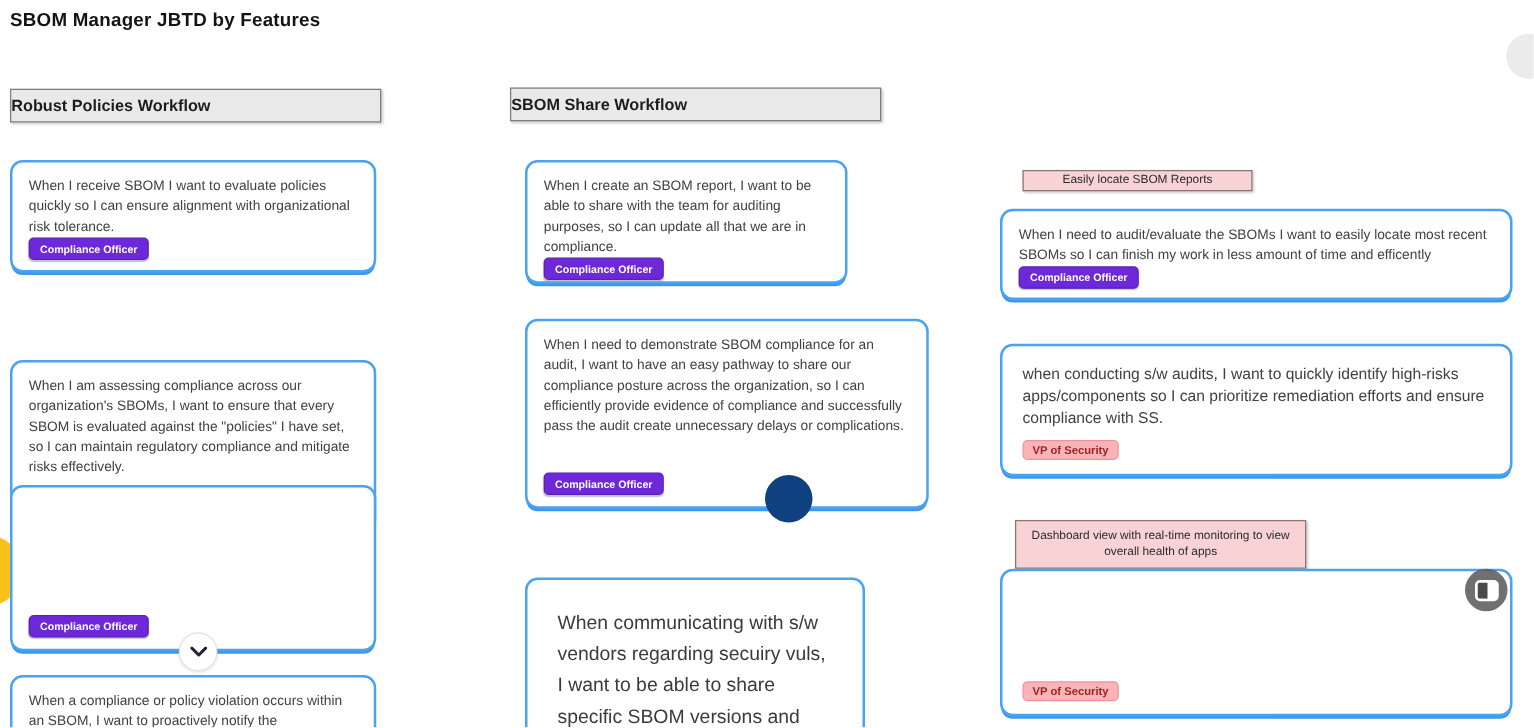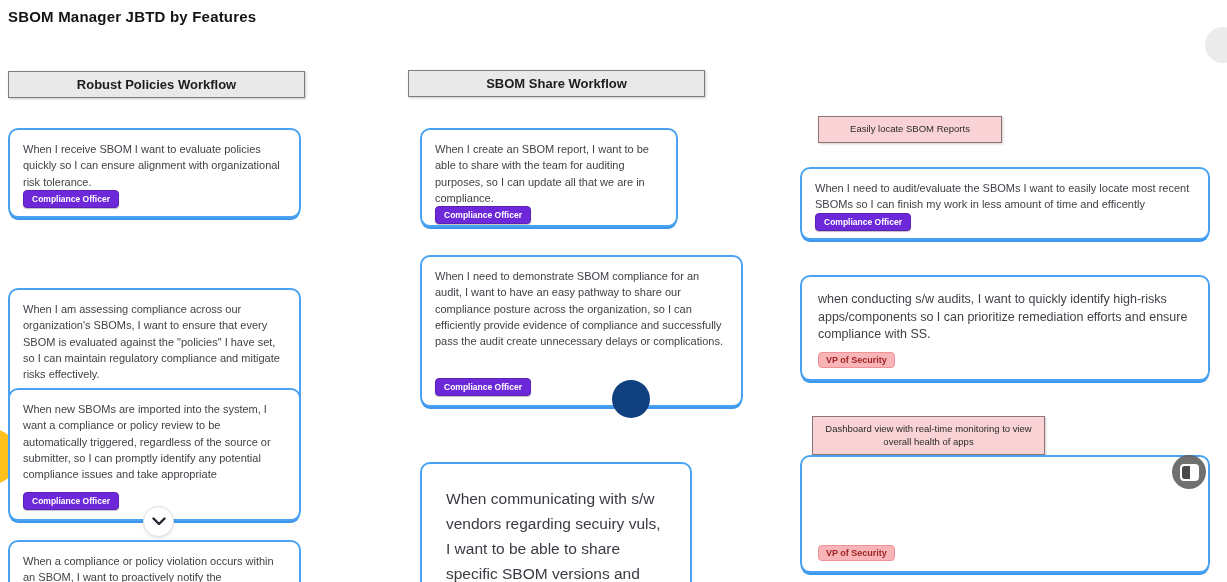--- a/index.html
+++ b/index.html
@@ -7,21 +7,21 @@
   body { font-family:"Liberation Sans", sans-serif; }
   .board {
     position:relative; width:1227px; height:582px; background:#ffffff;
     overflow:hidden;
   }
   .board-title {
     position:absolute; left:8px; top:8px;
     font-size:15px; font-weight:700; color:#141414; letter-spacing:.2px;
   }
   .col-header {
-    position:absolute; display:flex; align-items:center; justify-content:center;
+    position:absolute; display:flex; align-items:center; 
     background:#e9e9e9; border:1px solid #7e7e7e;
     box-shadow:1px 1px 2px rgba(0,0,0,.22);
     font-size:13px; font-weight:700; color:#1d1d1d;
   }
   .card {
     position:absolute; background:#ffffff;
     border:2px solid #4aa3f2; border-radius:10px;
     box-shadow:0 3px 0 -1px #3e97ec;
     padding:11px 13px 9px 13px;
     display:flex; flex-direction:column; overflow:hidden;
@@ -99,21 +99,20 @@
     <div class="card-text">When I receive SBOM I want to evaluate policies quickly so I can ensure alignment with organizational risk tolerance.</div>
     <span class="tag tag-purple">Compliance Officer</span>
   </div>
 
   <div class="card" style="left:8px;top:240px;width:293px;height:138px;margin-top:48px;">
     <div class="card-text">When I am assessing compliance across our organization's SBOMs, I want to ensure that every SBOM is evaluated against the "policies" I have set, so I can maintain regulatory compliance and mitigate risks effectively.</div>
     <span class="tag tag-purple">Compliance Officer</span>
   </div>
 
   <div class="card" style="left:8px;top:388px;width:293px;height:133px;">
-    <div class="card-text">When new SBOMs are imported into the system, I want a compliance or policy review to be automatically triggered, regardless of the source or submitter, so I can promptly identify any potential compliance issues and take appropriate</div>
     <span class="tag tag-purple">Compliance Officer</span>
   </div>
 
   <div class="chevron-btn">
     <svg width="14" height="9" viewBox="0 0 14 9">
       <path d="M1.5 1.5 L7 7 L12.5 1.5" fill="none" stroke="#1f2430" stroke-width="2.4" stroke-linecap="round" stroke-linejoin="round"></path>
     </svg>
   </div>
 
   <div class="card" style="left:8px;top:540px;width:293px;height:80px;">
@@ -129,21 +128,21 @@
     <div class="card-text">When I need to demonstrate SBOM compliance for an audit, I want to have an easy pathway to share our compliance posture across the organization, so I can efficiently provide evidence of compliance and successfully pass the audit create unnecessary delays or complications.</div>
     <span class="tag tag-purple">Compliance Officer</span>
   </div>
 
   <div class="dot-blue"></div>
 
   <div class="card" style="left:420px;top:462px;width:272px;height:160px;padding:22px 24px;">
     <div class="card-text lg">When communicating with s/w vendors regarding secuiry vuls, I want to be able to share specific SBOM versions and vulnerbility</div>
   </div>
 
-  <div class="pink-label" style="left:818px;top:116px;width:184px;height:27px;">
+  <div class="pink-label" style="left:818px;top:136px;width:184px;height:17px;">
     <span>Easily locate SBOM Reports</span>
   </div>
 
   <div class="card" style="left:800px;top:167px;width:410px;height:73px;">
     <div class="card-text">When I need to audit/evaluate the SBOMs I want to easily locate most recent SBOMs so I can finish my work in less amount of time and efficently</div>
     <span class="tag tag-purple">Compliance Officer</span>
   </div>
 
   <div class="card" style="left:800px;top:275px;width:410px;height:106px;padding:14px 16px 11px 16px;">
     <div class="card-text md">when conducting s/w audits, I want to quickly identify high-risks apps/components so I can prioritize remediation efforts and ensure compliance with SS.</div>

